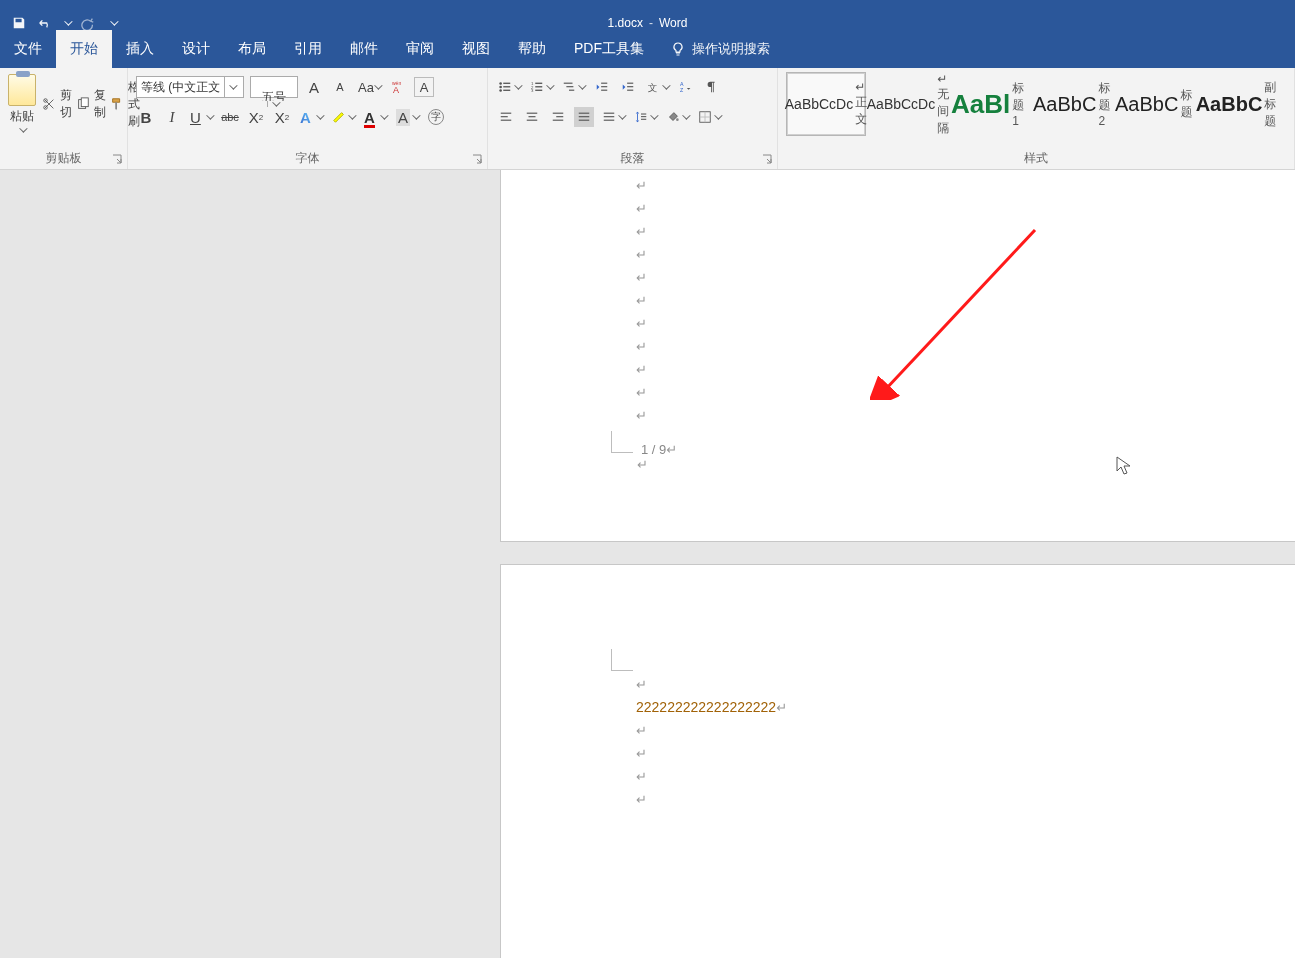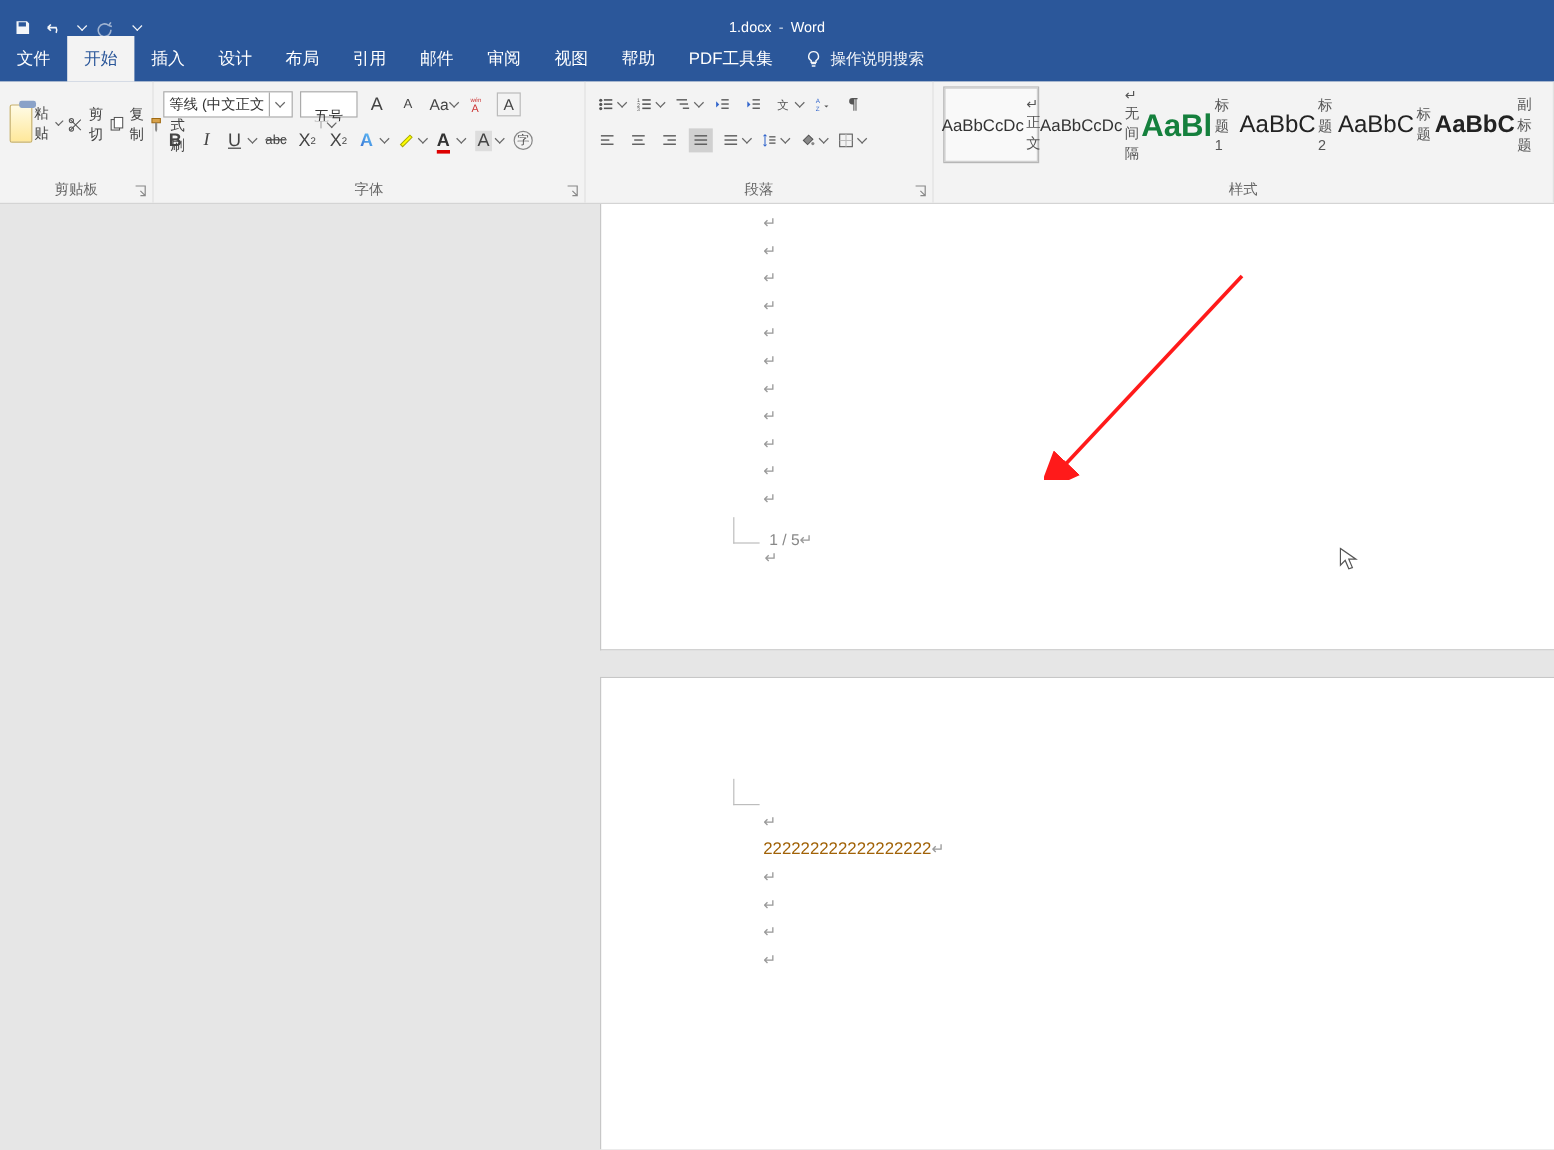--- a/index.html
+++ b/index.html
@@ -21,21 +21,21 @@
 
 .ribbon { height: 102px; background: #f3f3f3; border-bottom: 1px solid #d4d4d4; display: flex; overflow: hidden; }
 .group { border-right: 1px solid #e1e1e1; position: relative; padding: 4px 8px 18px 8px; display: flex; flex-direction: column; }
 .group-label { position: absolute; bottom: 2px; left: 0; right: 0; text-align: center; font-size: 12px; color: #666; }
 .dlg-launch { position: absolute; right: 4px; bottom: 4px; width: 12px; height: 12px; }
 .dlg-launch svg { width: 12px; height: 12px; }
 
 
 .g-clipboard { width: 128px; }
 .clip-row { display: flex; height: 62px; }
-.paste-big { width: 42px; display: flex; flex-direction: row; align-items: center; justify-content: center; gap: 2px; font-size: 12px; color: #444; }
+.paste-big { width: 42px; display: flex; flex-direction: column; align-items: center; justify-content: center; gap: 2px; font-size: 12px; color: #444; }
 .paste-icon { width: 28px; height: 32px; background: linear-gradient(#fffbe6,#ffe89a); border: 1px solid #c9b26a; border-radius: 2px; position: relative; }
 .paste-icon::before { content: ""; position: absolute; top: -4px; left: 7px; width: 14px; height: 6px; background: #8aa2c8; border-radius: 2px; }
 .clip-small { display: flex; flex-direction: row; gap: 4px; padding-left: 6px; padding-top: 2px; font-size: 12px; color: #444; }
 .clip-small div { display: flex; align-items: center; gap: 4px; }
 .ic { width: 14px; height: 14px; display: inline-flex; align-items: center; justify-content: center; }
 
 
 .g-font { width: 360px; }
 .row { display: flex; align-items: center; gap: 6px; height: 30px; }
 .combo { height: 22px; border: 1px solid #ababab; background: #fff; display: flex; align-items: center; font-size: 12px; color: #333; }
@@ -426,21 +426,21 @@
         </div>
       </div>
     <div class="group-label">样式</div>
   </div>
 
 </div>
 
 <div class="doc-area">
   <div class="page page1">
     <div class="para-marks">↵<br>↵<br>↵<br>↵<br>↵<br>↵<br>↵<br>↵<br>↵<br>↵<br>↵</div>
-    <div class="page-num"><span>1 / 5</span><span class="page-num-mark">↵</span><br><span class="page-num-mark" style="margin-left:-4px">↵</span></div>
+    <div class="page-num"><span>1 / 9</span><span class="page-num-mark">↵</span><br><span class="page-num-mark" style="margin-left:-4px">↵</span></div>
     <div class="corner bl"></div>
 
   </div>
   <div class="page page2">
     <div class="corner-tl2"></div>
 
     <div class="para-marks">
       ↵<br>
       <span class="content-line">222222222222222222</span><span>↵</span><br>
       ↵<br>↵<br>↵<br>↵

